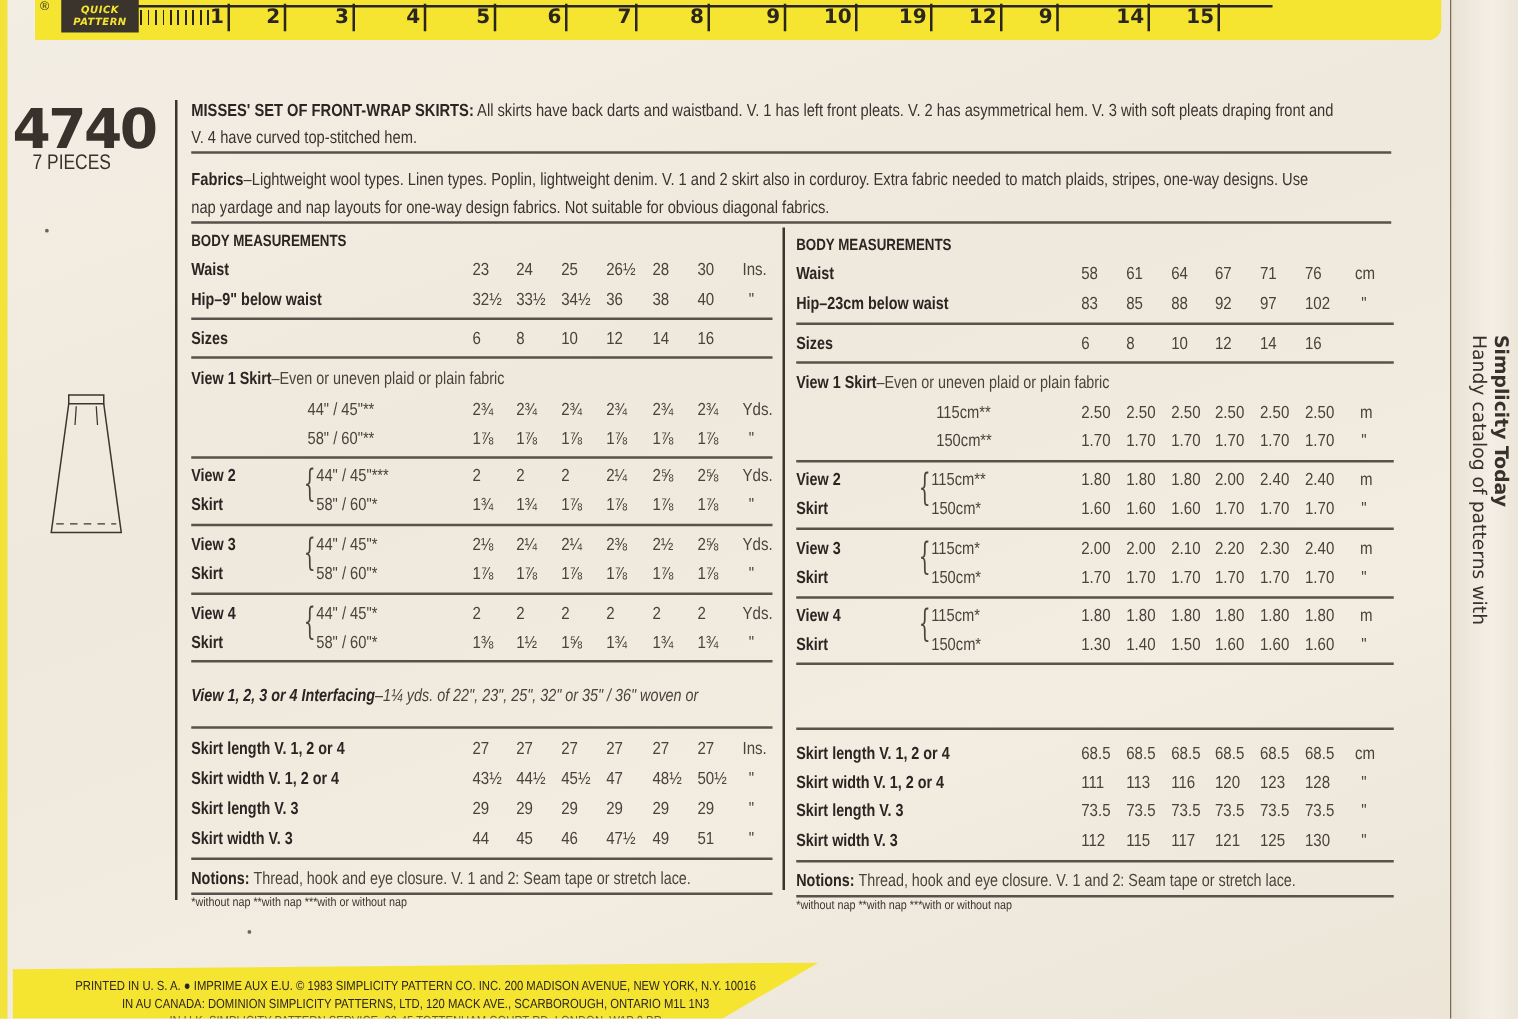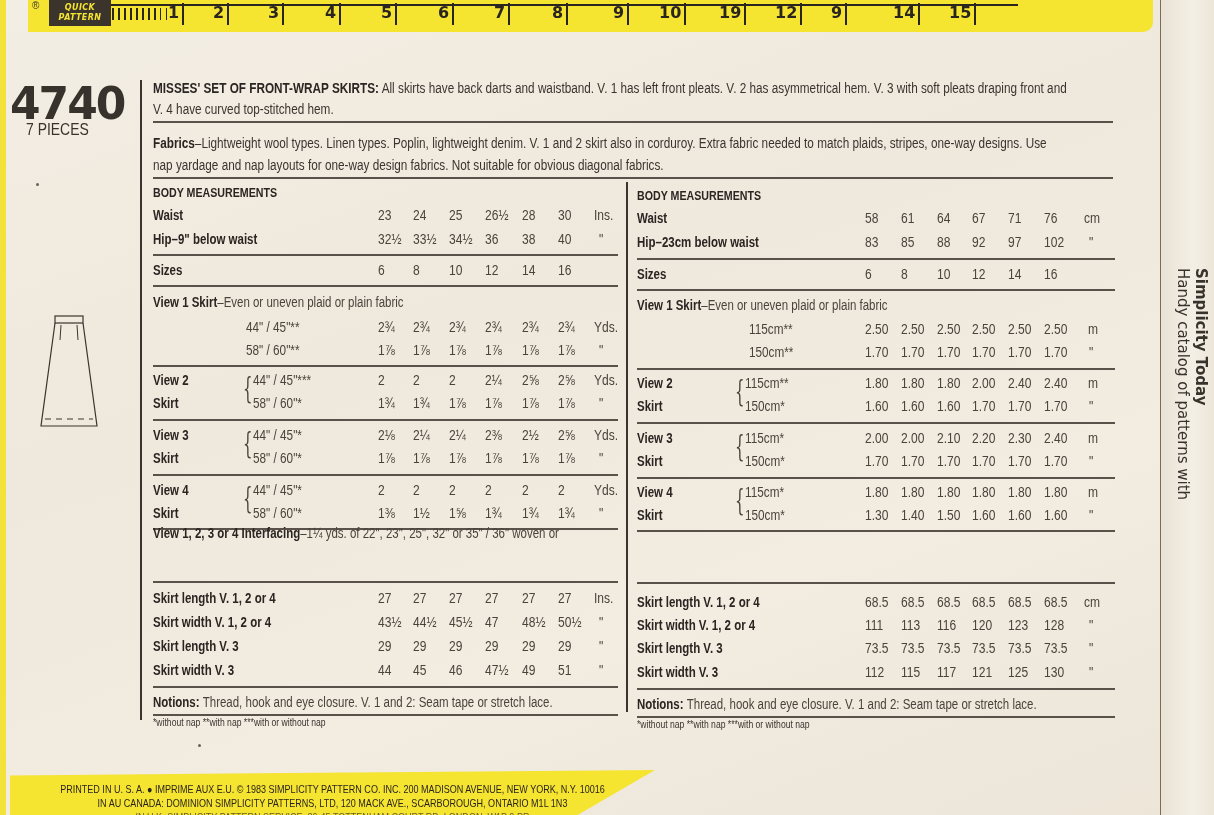--- a/index.html
+++ b/index.html
@@ -298,21 +298,21 @@
     <span class="cell" style="left:225px">1⅜</span>
     <span class="cell" style="left:260px">1½</span>
     <span class="cell" style="left:296px">1⅝</span>
     <span class="cell" style="left:332px">1¾</span>
     <span class="cell" style="left:369px">1¾</span>
     <span class="cell" style="left:405px">1¾</span>
     <span class="unit" style="left:446px">"</span>
   </div>
   <div class="hr" style="left:0; top:345px; width:465px;"></div>
 
-  <div class="row" style="top:342px; width:465px;">
+  <div class="row" style="top:365px; width:465px;font-style:italic;">
     <span class="label"><span>View 1, 2, 3 or 4 Interfacing</span><span style="font-weight:normal; color:#4a433c;">–1¼ yds. of 22", 23", 25", 32" or 35" / 36" woven or</span></span>
   </div>
   <div class="hr" style="left:0; top:398px; width:465px;"></div>
 
   <div class="row" style="top:407px; width:465px;">
     <span class="label">Skirt length V. 1, 2 or 4</span>
     <span class="cell" style="left:225px">27</span>
     <span class="cell" style="left:260px">27</span>
     <span class="cell" style="left:296px">27</span>
     <span class="cell" style="left:332px">27</span>

